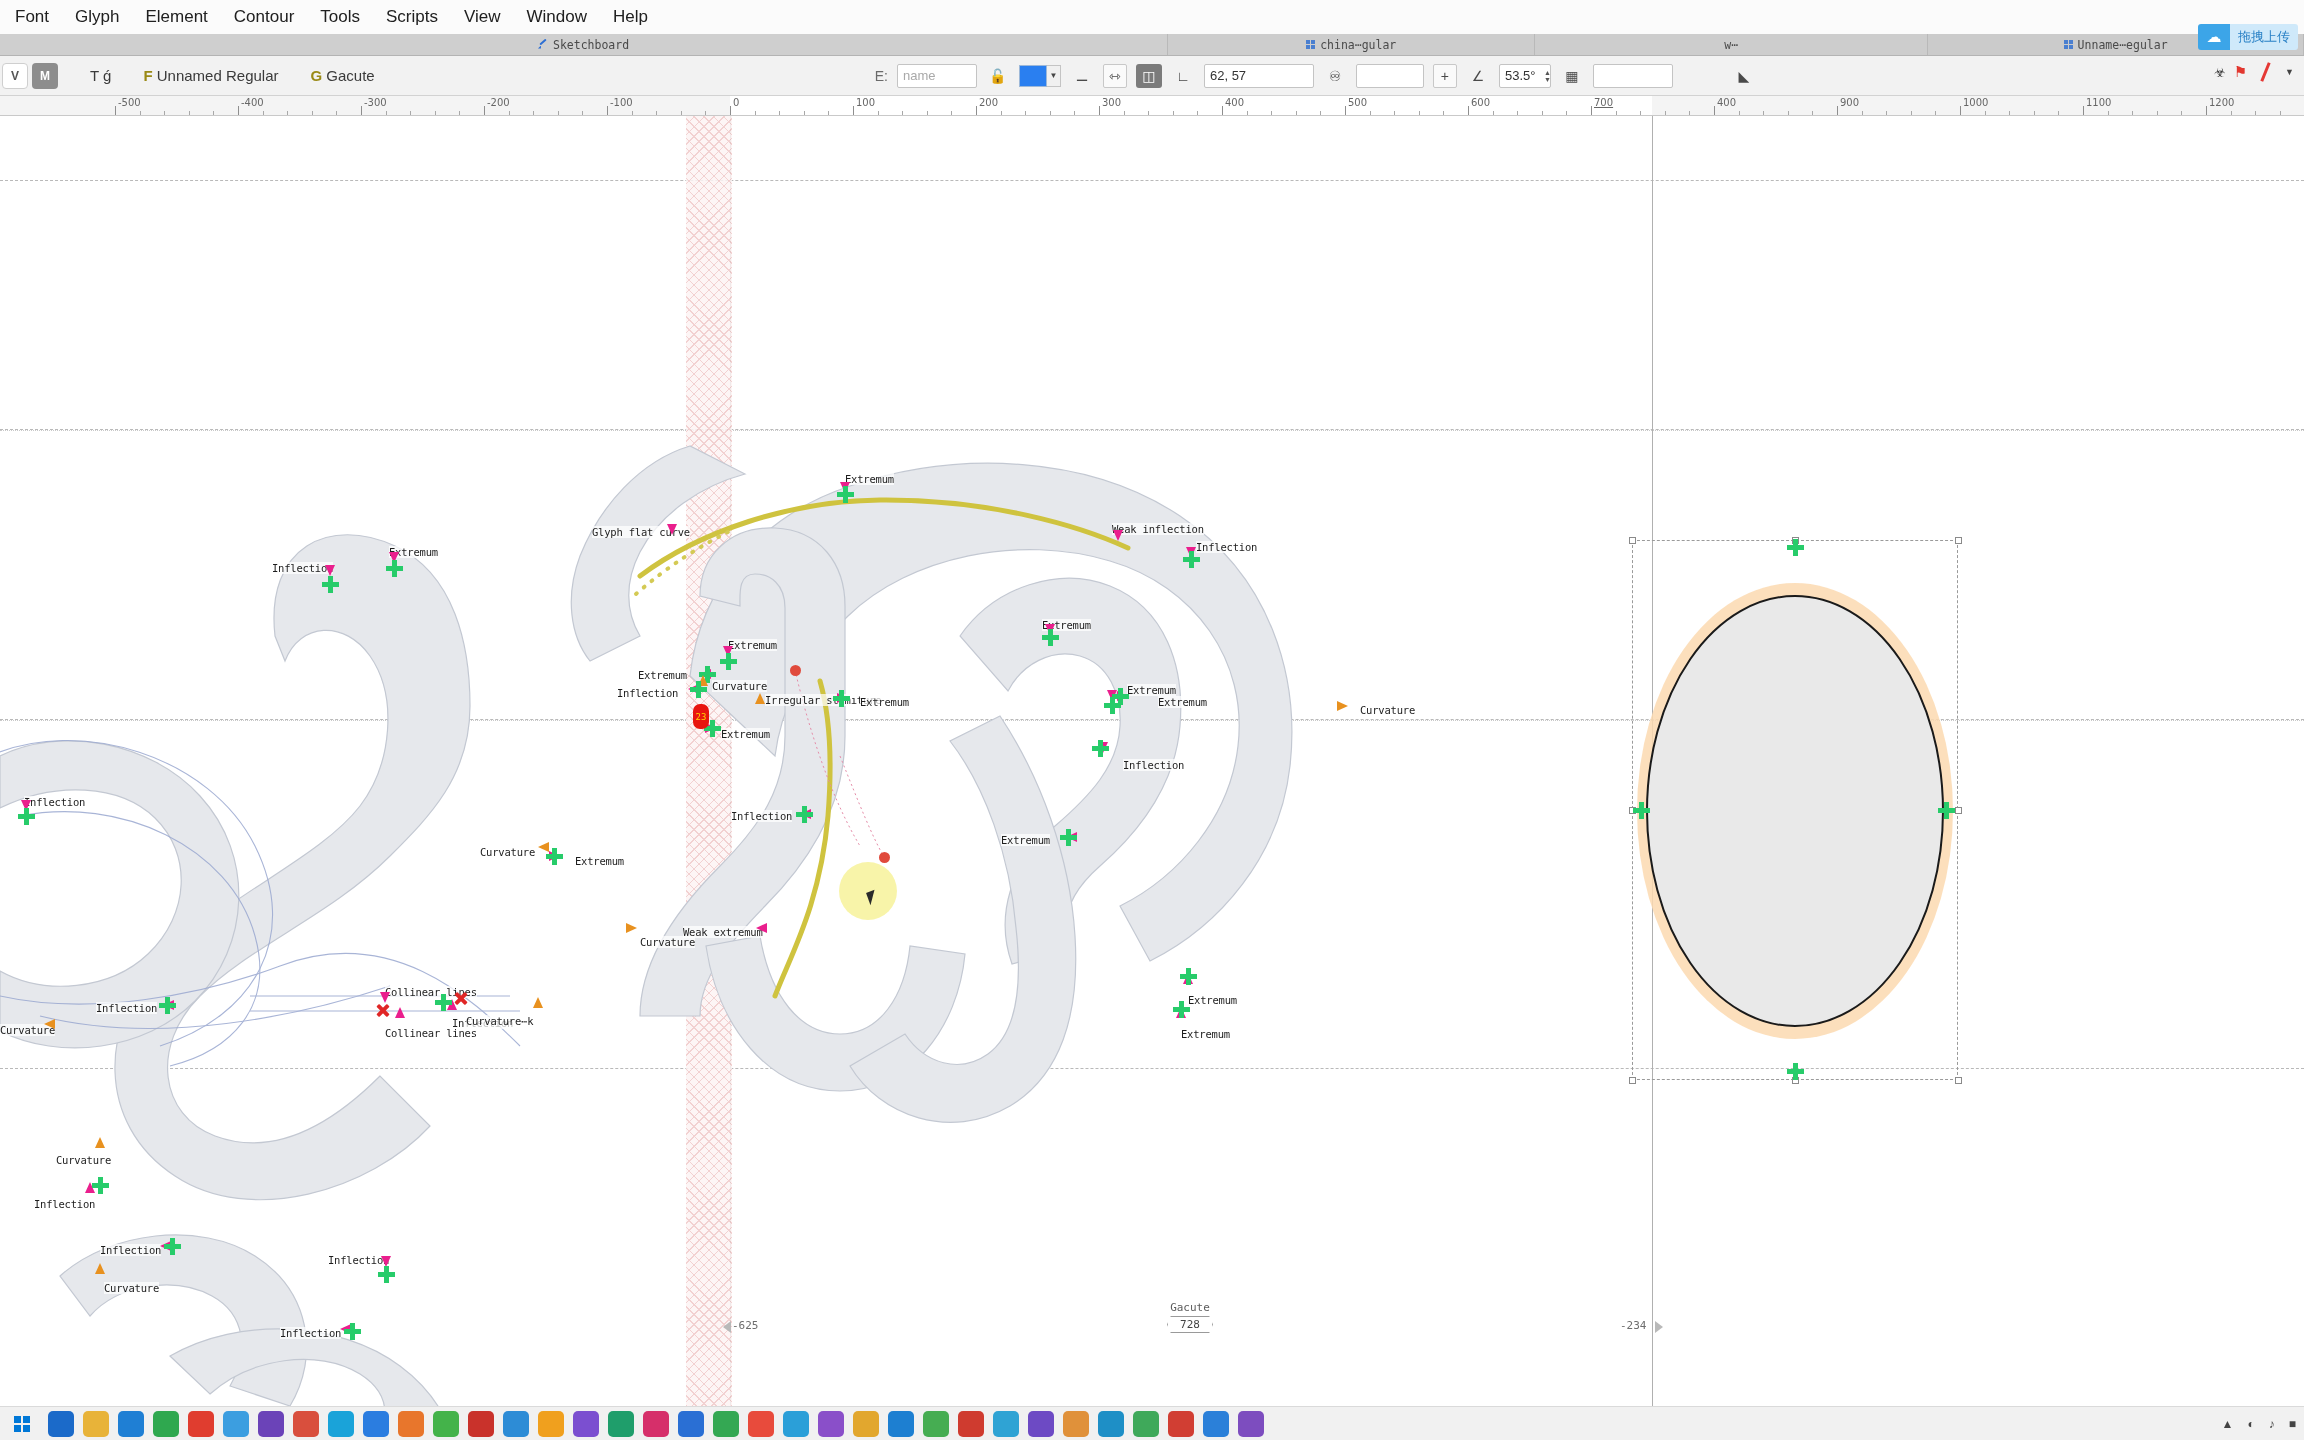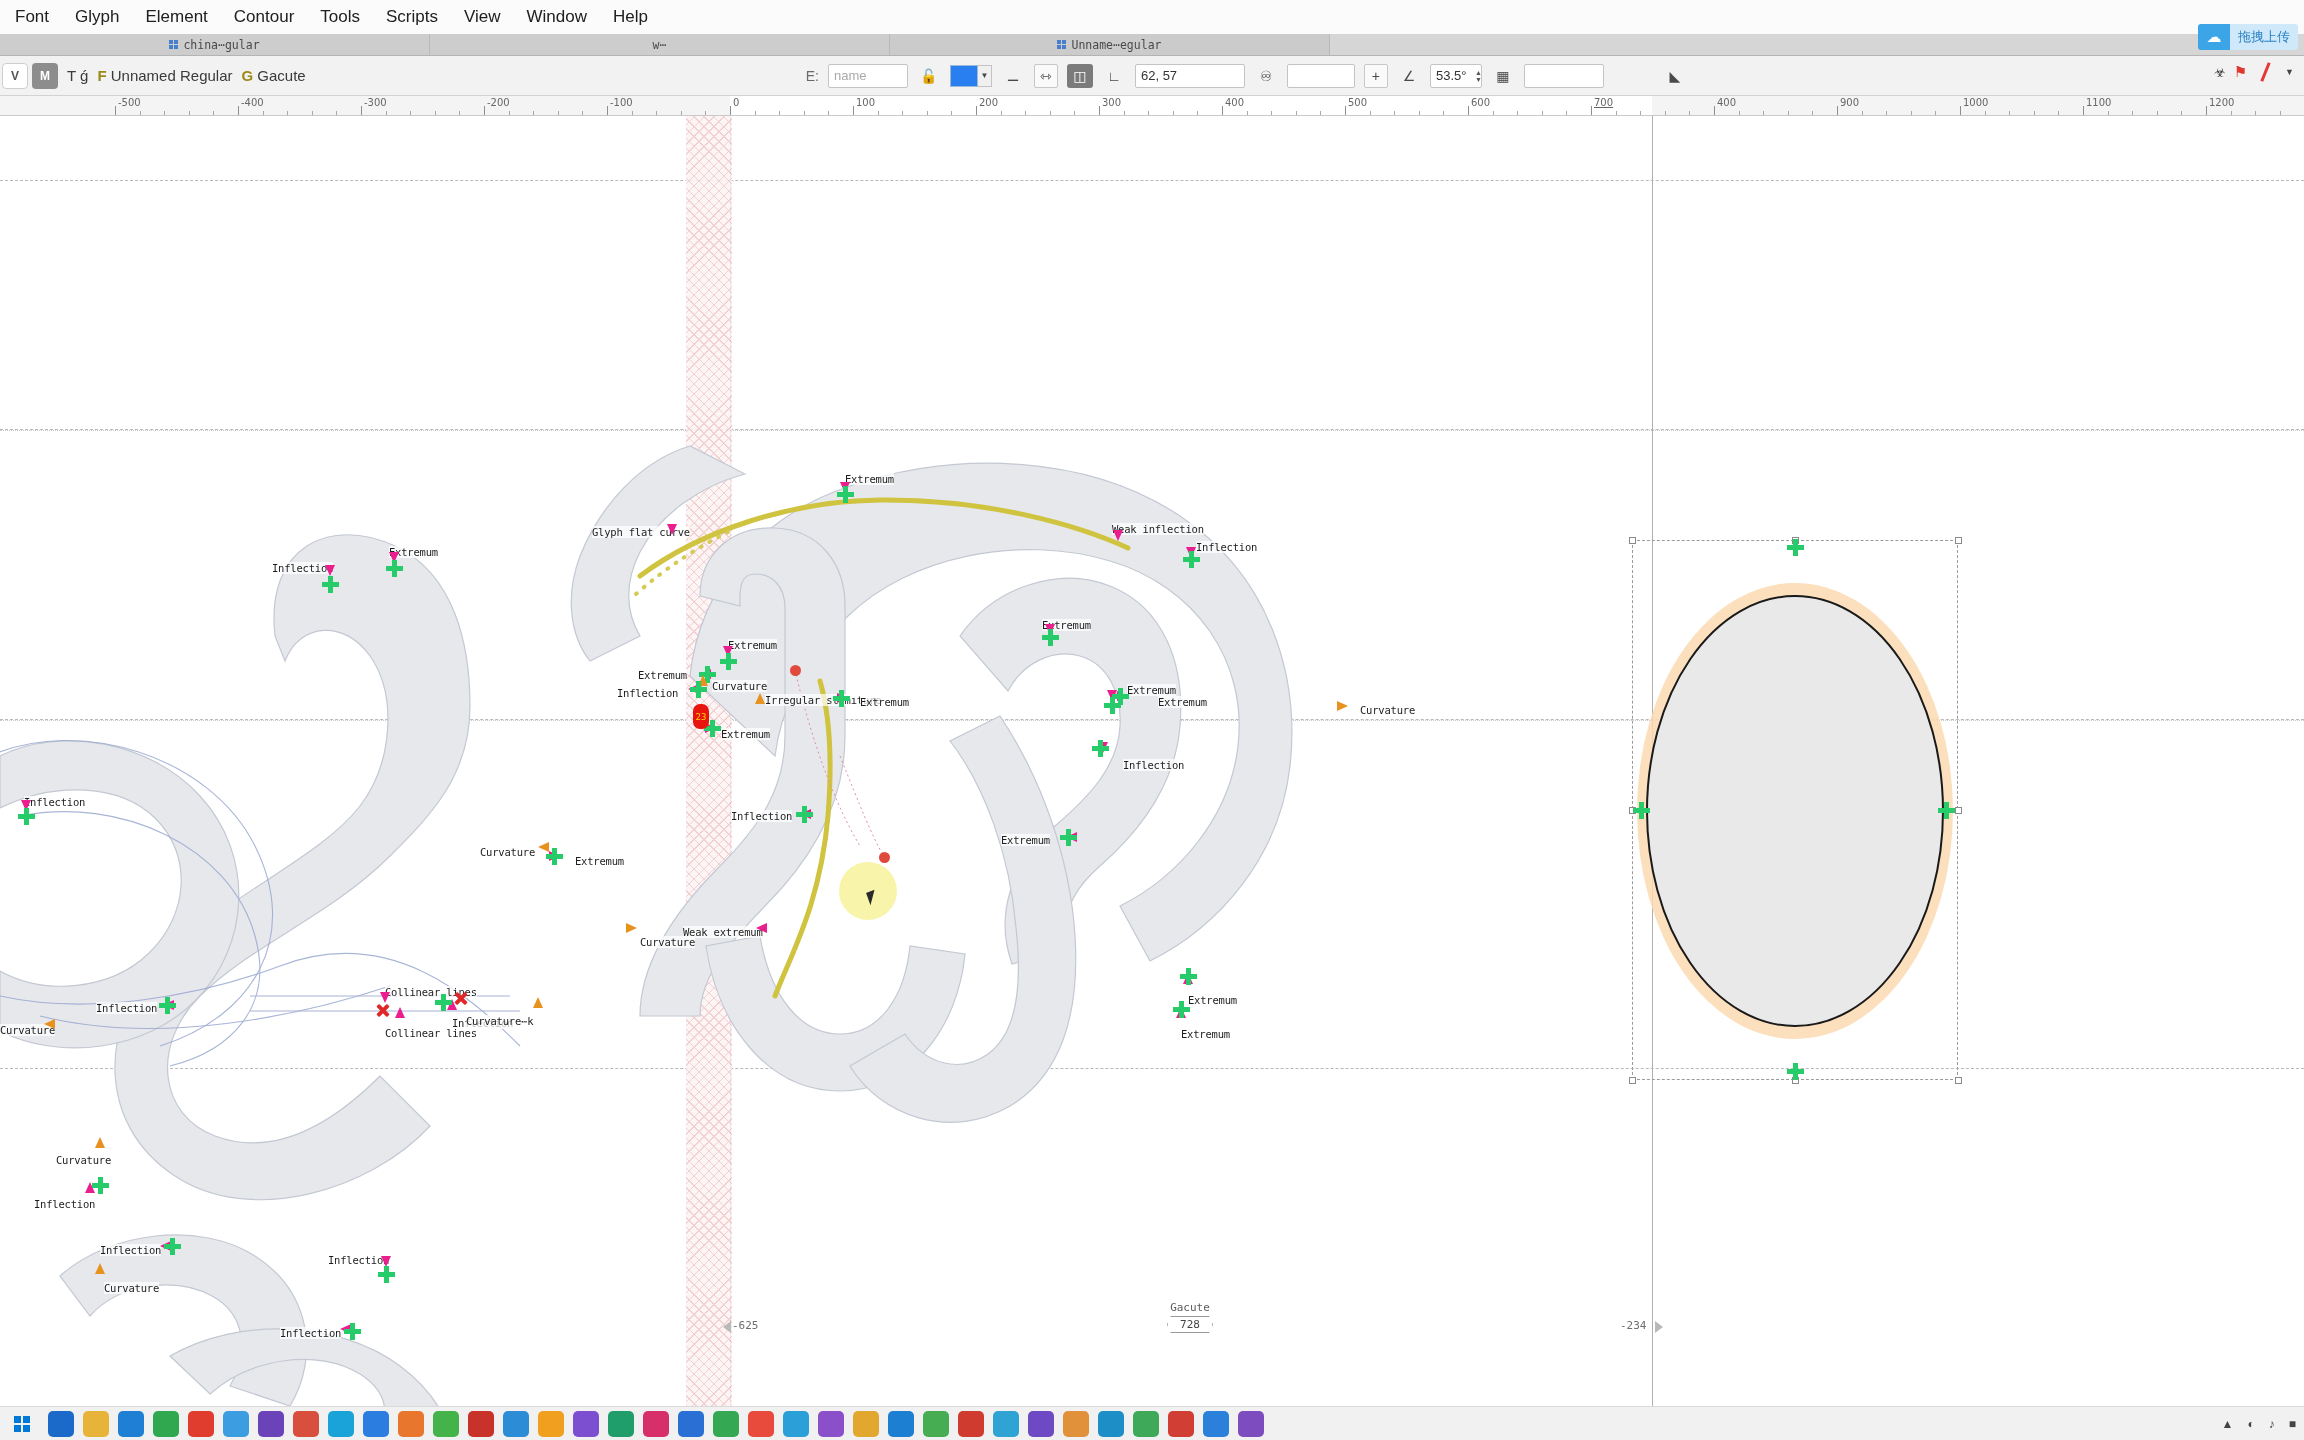--- a/index.html
+++ b/index.html
@@ -71,21 +71,21 @@
     font-size: 15px; color: #3a3a3a;
   }
   .tb-seg-left { display: flex; align-items: center; gap: 4px; padding-left: 2px; }
   .tb-sqbtn {
     width: 26px; height: 26px; border-radius: 4px;
     background: #8d8d8d; color: #fff;
     display:flex; align-items:center; justify-content:center;
     font-size: 12px; font-weight: bold;
   }
   .tb-sqbtn.light { background: #fff; color: #555; border: 1px solid #cfcfcf; }
-  .tb-label { margin-left: 5px; white-space: nowrap; font-size: 15px; }
+  .tb-label { margin-left: 28px; white-space: nowrap; font-size: 15px; }
   .tb-label b { color: #9a8a16; font-weight: bold; }
   .tb-mid { display: flex; align-items: center; gap: 9px; margin-left: 70px; }
   .tb-fieldlabel { color: #6a6a6a; font-size: 14px; }
   .tb-input {
     height: 24px; border: 1px solid #c4c4c4; background: #fff;
     border-radius: 2px; font-size: 13px; color: #333;
     padding: 0 5px; font-family: "Liberation Sans", sans-serif;
   }
   .tb-input::placeholder { color: #a9a9a9; }
   .tb-swatch {
@@ -296,20 +296,24 @@
     <div class="menu-item">Element</div>
     <div class="menu-item">Contour</div>
     <div class="menu-item">Tools</div>
     <div class="menu-item">Scripts</div>
     <div class="menu-item">View</div>
     <div class="menu-item">Window</div>
     <div class="menu-item">Help</div>
   </div>
 
   <div class="tabbar">
+    <div class="tab sketch">
+      <span class="tab-icon-pen"></span>
+      <span>Sketchboard</span>
+    </div>
     <div class="tab t-mid">
       <span class="tab-icon-grid"></span>
       <span>china⋯gular</span>
     </div>
     <div class="tab t-mid" style="width:460px">
       <span>w⋯</span>
     </div>
     <div class="tab t-right">
       <span class="tab-icon-grid"></span>
       <span>Unname⋯egular</span>

